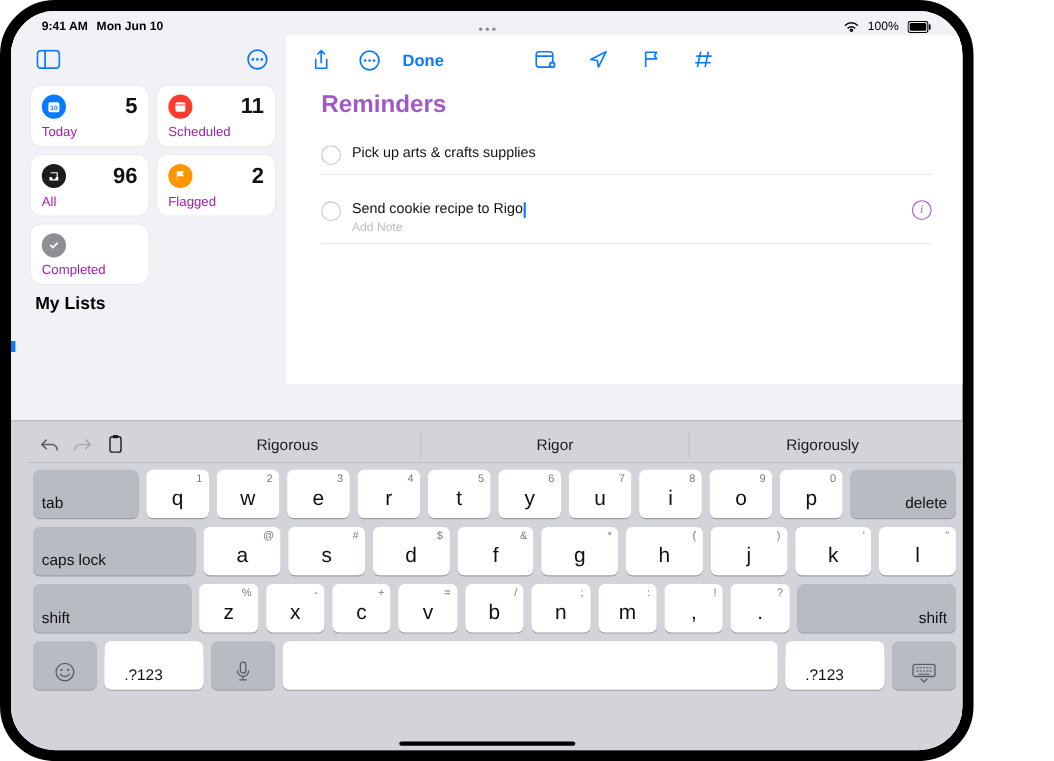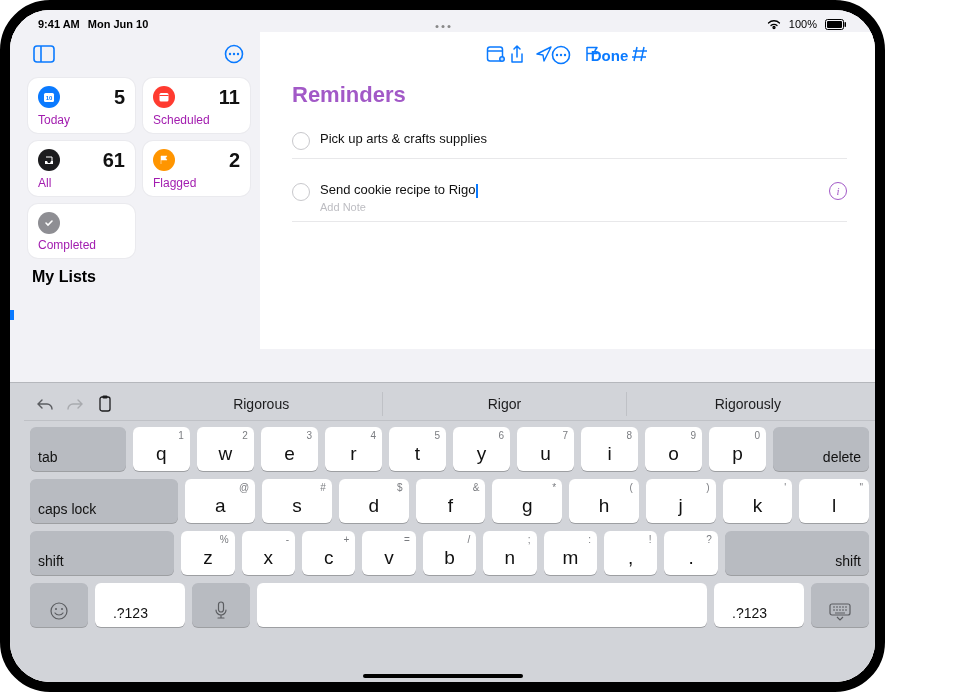--- a/index.html
+++ b/index.html
@@ -110,21 +110,21 @@
   
   .main {
     flex: 1;
     background: #fff;
     border-top-left-radius: 0;
     position: relative;
     padding: 8px 18px 0 18px;
   }
   .main-topbar {
     display: flex;
-    justify-content: center;
+    justify-content: flex-start;
     align-items: center;
     gap: 18px;
     padding: 2px 4px 2px 0;
     height: 30px;
   }
   .main-topbar .center-icons {
     position: absolute;
     left: 50%;
     top: 8px;
     transform: translateX(-50%);
@@ -372,21 +372,21 @@
           </div>
 
           <div class="smartcard">
             <div class="row">
               <div class="icon-circle icon-all">
                 <svg width="12" height="12" viewBox="0 0 12 12">
                     <path d="M2 7h2l1 2h2l1-2h2v3H2z" fill="#fff"></path>
                     <path d="M3 3h6v4" stroke="#fff" stroke-width="1" fill="none"></path>
                   </svg>
               </div>
-              <span class="count">61</span>
+              <span class="count">96</span>
             </div>
             <div class="label">All</div>
           </div>
 
           <div class="smartcard">
             <div class="row">
               <div class="icon-circle icon-flagged">
                 <svg width="12" height="12" viewBox="0 0 12 12">
                     <path d="M3 2v8M3 2h6l-1.5 2L9 6H3" fill="#fff" stroke="#fff" stroke-width="0.5"></path>
                   </svg>

